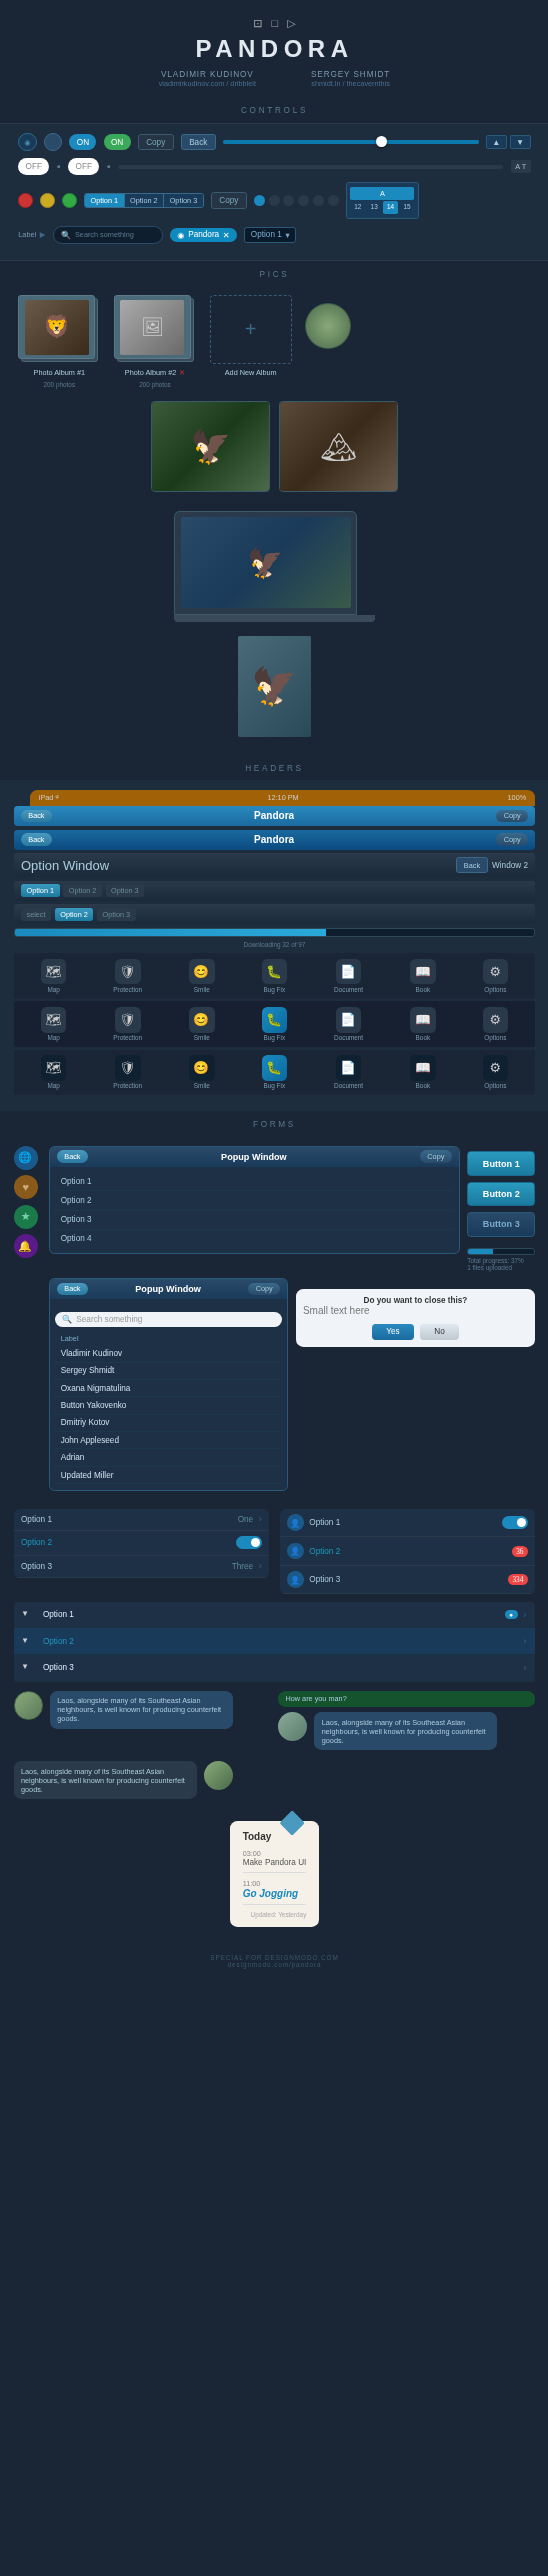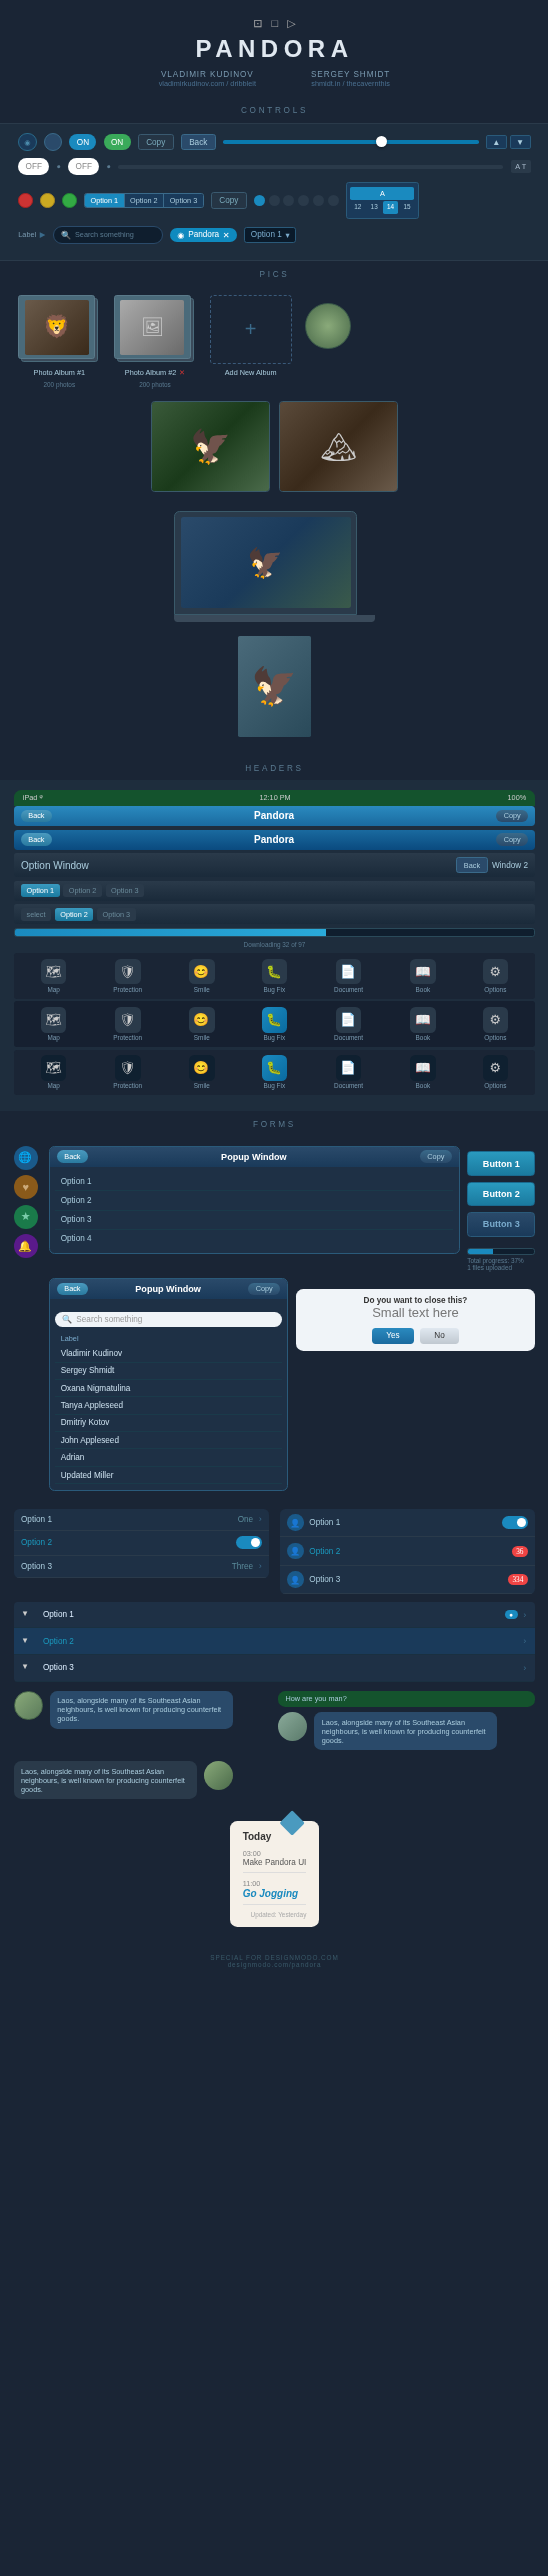--- a/index.html
+++ b/index.html
@@ -195,23 +195,23 @@
       border-radius: 1.8px; margin: 0 auto; margin-top: 13.7px;
       display: flex; align-items: center; justify-content: center;
       position: relative;
     }
 
     
     .headers-section {
       background: #1e2d3d; padding: 9.1px 13.7px 13.7px;
     }
     .ipad-bar {
-      background: #14532d; border-radius: 7.3px 7.3px 0 0; padding: 3.7px 9.1px;
+      background: #a16207; border-radius: 7.3px 7.3px 0 0; padding: 3.7px 9.1px;
       display: flex; justify-content: space-between; 
-      font-size: 7.3px; color: #ccc;
+      font-size: 7.3px; color: #ccc; margin-left: 16px;
     }
     .nav-bar {
       display: flex; align-items: center; gap: 3.7px;
       background: linear-gradient(to bottom, #2a8abf, #1a6a9f);
       padding: 3.7px 7.3px; border-radius: 3.7px; margin-bottom: 3.7px;
     }
     .nav-bar-title {
       flex: 1; text-align: center; font-size: 10px; font-weight: bold; color: #fff;
     }
     .nav-back-btn {
@@ -305,21 +305,21 @@
     }
     .total-progress-fill { height: 100%; background: #1a8abf; width: 37%; }
     .progress-text { font-size: 6.4px; color: #5a7a90; }
 
     
     .confirm-dialog {
       background: #f0f4f8; border-radius: 7.3px; padding: 7.3px;
       margin-top: 7.3px;
     }
     .confirm-dialog .msg { font-size: 8.2px; color: #333; text-align: center; font-weight: bold; }
-    .confirm-dialog .submsg { font-size: 13px; color: #777; text-align: center; margin-bottom: 7.3px; }
+    .confirm-dialog .submsg { font-size: 10px; color: #777; margin-bottom: 7.3px; }
     .confirm-btns { display: flex; gap: 5.5px; justify-content: center; }
     .yes-btn {
       background: linear-gradient(to bottom, #2a8abf, #1a6a9f);
       color: #fff; font-size: 8.2px; padding: 3.7px 14.6px;
       border-radius: 3.7px; cursor: pointer;
     }
     .no-btn {
       background: linear-gradient(to bottom, #e0e8f0, #c0c8d0);
       color: #333; font-size: 8.2px; padding: 3.7px 14.6px;
       border-radius: 3.7px; cursor: pointer;
@@ -634,21 +634,21 @@
     <div class="nav-copy-btn">Copy</div>
   </div>
 
   <div class="nav-bar" style="background:linear-gradient(to bottom,#1a6a9f,#0a4a7f);">
     <div class="nav-back-btn">Back</div>
     <div class="nav-bar-title">Pandora</div>
     <div class="nav-copy-btn">Copy</div>
   </div>
 
   <div class="option-bar">
-    <span style="font-size:10px;color:#aaccdd;flex:1;">Option Window</span>
+    <span style="font-size:13px;color:#aaccdd;flex:1;">Option Window</span>
     <button class="small-btn" style="font-size:7.3px;">Back</button>
     <span style="font-size:8.2px;color:#aaccdd;">Window 2</span>
   </div>
 
   <div class="option-bar">
     <div class="opt-tab">Option 1</div>
     <div class="opt-tab inactive">Option 2</div>
     <div class="opt-tab inactive">Option 3</div>
   </div>
 
@@ -815,21 +815,21 @@
               <div class="search-popup">
                 <div class="popup-search">
                   <span>🔍</span>
                   <span style="margin-left:3.7px;">Search something</span>
                 </div>
               </div>
               <div class="popup-label">Label</div>
               <div class="popup-contact">Vladimir Kudinov</div>
               <div class="popup-contact">Sergey Shmidt</div>
               <div class="popup-contact">Oxana Nigmatulina</div>
-              <div class="popup-contact">Tanya Appleseed</div>
+              <div class="popup-contact">Button Yakovenko</div>
               <div class="popup-contact">Dmitriy Kotov</div>
               <div class="popup-contact">John Appleseed</div>
               <div class="popup-contact">Adrian</div>
               <div class="popup-contact">Updated Miller</div>
             </div>
           </div>
         </div>
 
         <div style="flex:1;padding-top:3.7px;">
           <div class="confirm-dialog">

